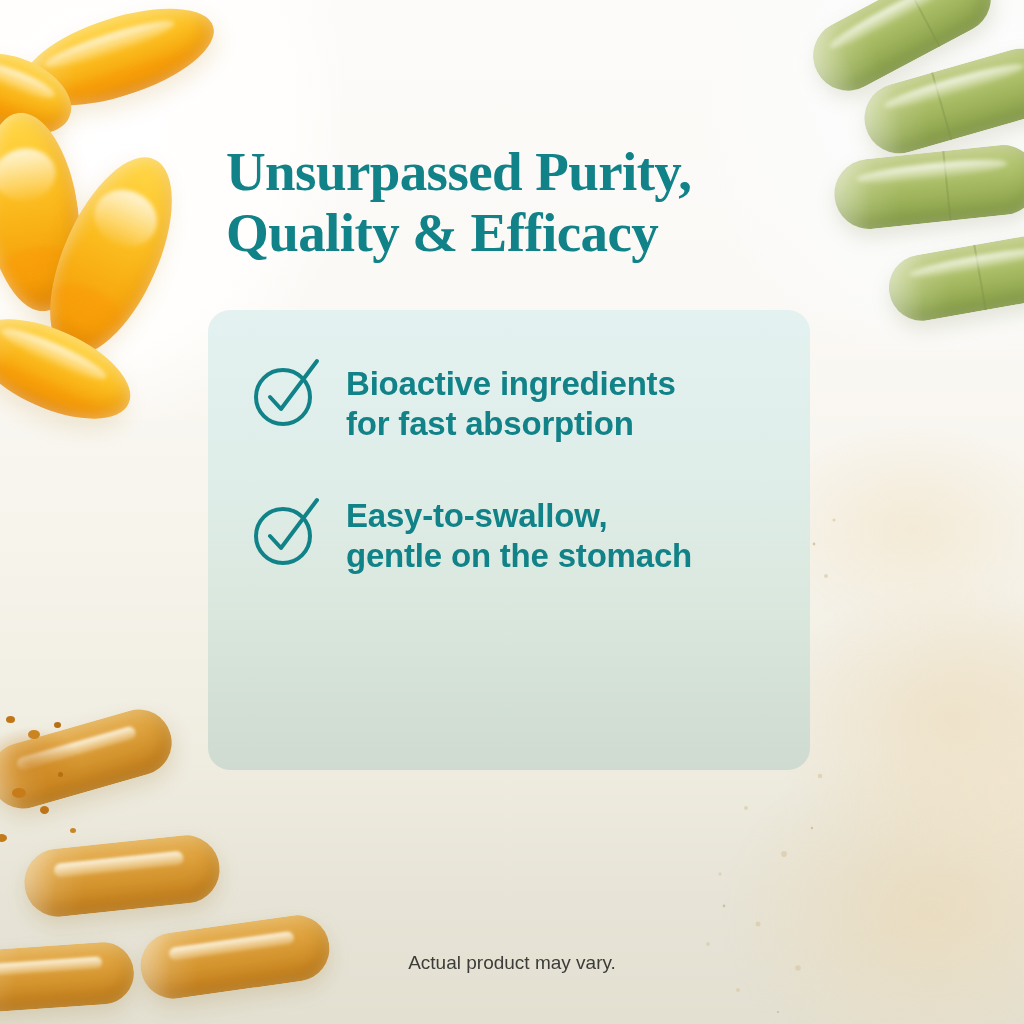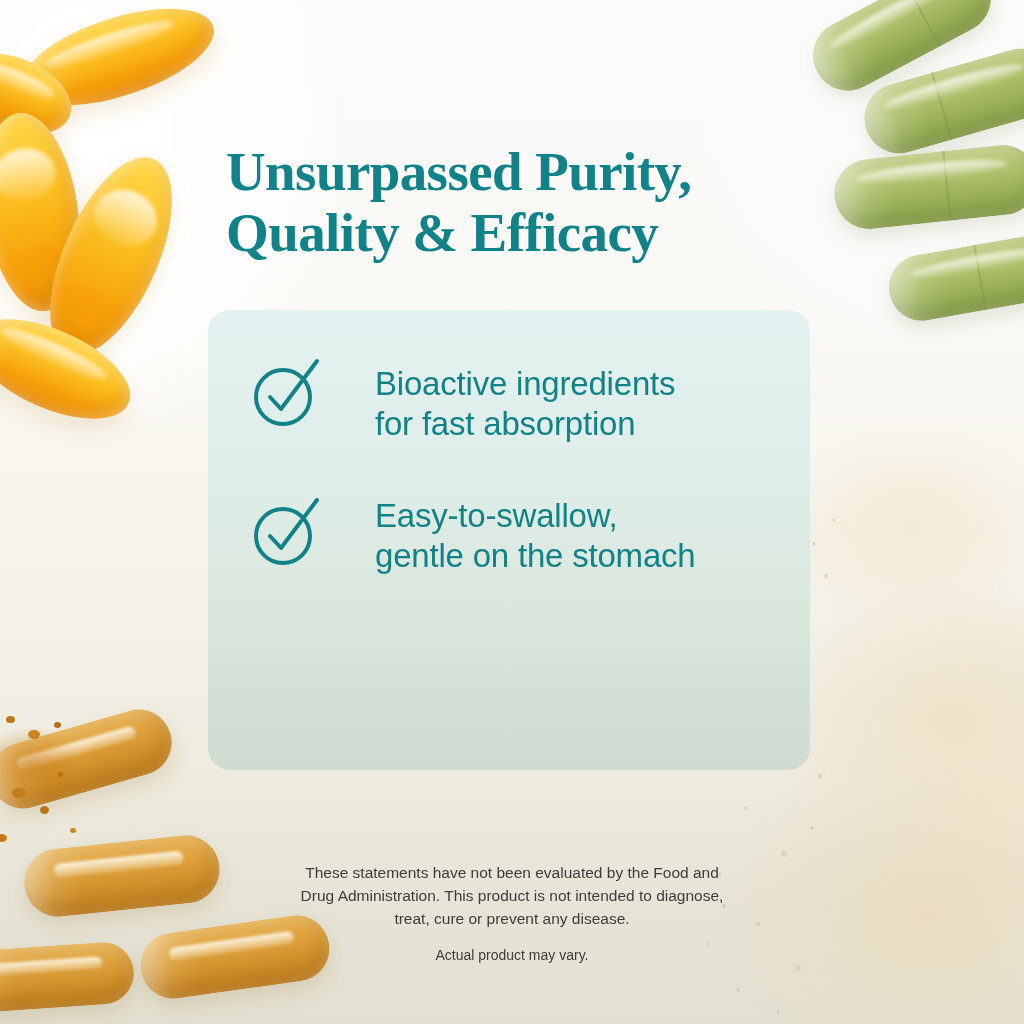--- a/index.html
+++ b/index.html
@@ -177,46 +177,45 @@
   }
   .b1 { left: 42px; top: 50px;  }
   .b2 { left: 42px; top: 182px; align-items: center; }
   .b3 { left: 42px; top: 314px; }
 
   .check-icon { flex: 0 0 auto; width: 74px; height: 74px; margin-top: -4px; }
 
   .benefit-text {
     color: #118287;
     font-size: 33px;
-    font-weight: 400;
+    font-weight: 700;
     line-height: 1.2;
     letter-spacing: -.2px;
     white-space: pre-line;
     padding-top: 4px;
-    margin-left: 29px;
   }
 
   
   .disclaimer {
     position: absolute;
     left: 212px; top: 845px;
     width: 600px;
     text-align: center;
     color: #3c3c3a;
     font-size: 15.5px;
     line-height: 1.5;
     white-space: pre-line;
   }
   .variance {
     position: absolute;
     left: 212px; top: 933px;
     width: 600px;
     text-align: center;
     color: #3c3c3a;
-    font-size: 14px;
+    font-size: 19px;
   }
 </style>
 </head>
 <body>
 
 <div id="canvas">
 
   <div class="deco plate-tl"></div>
   <div class="deco plate-tr"></div>
 
@@ -321,18 +320,15 @@
         <circle cx="33" cy="41" r="27" stroke="#108288" stroke-width="4"></circle>
         <path d="M20 41 L31 53 L67 5" stroke="#108288" stroke-width="4" stroke-linecap="round" stroke-linejoin="round"></path>
       </svg>
       <div class="benefit-text">Easy-to-swallow,
 gentle on the stomach</div>
     </div>
 
 
   </div>
 
-  <p class="disclaimer">These statements have not been evaluated by the Food and
-Drug Administration. This product is not intended to diagnose,
-treat, cure or prevent any disease.</p>
   <p class="variance">Actual product may vary.</p>
 
 </div>
 
 </body></html>

